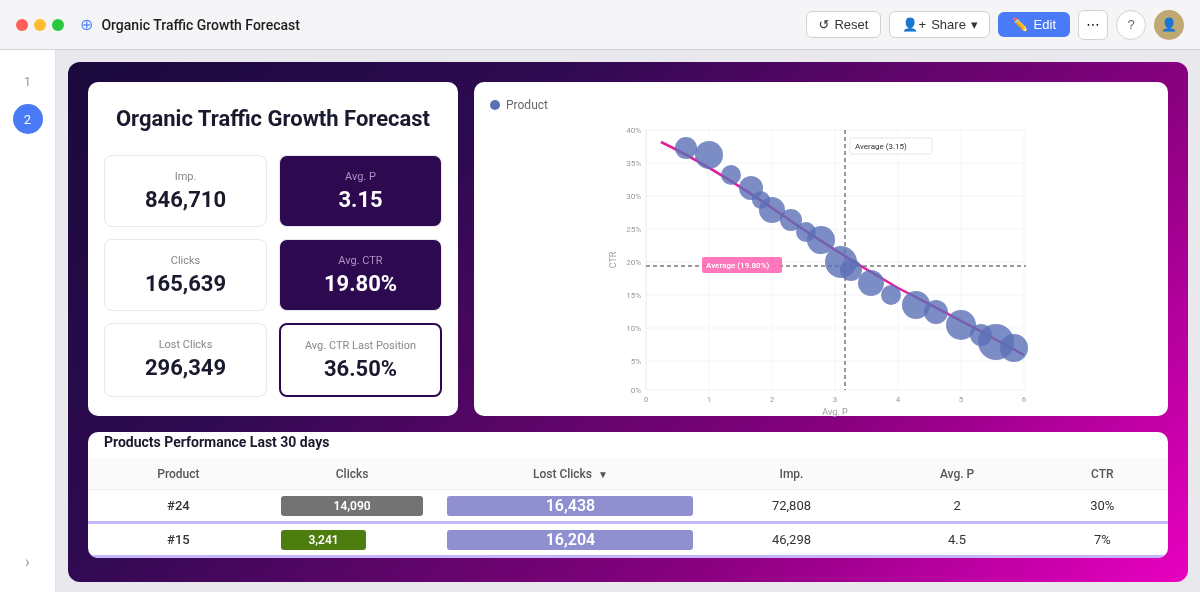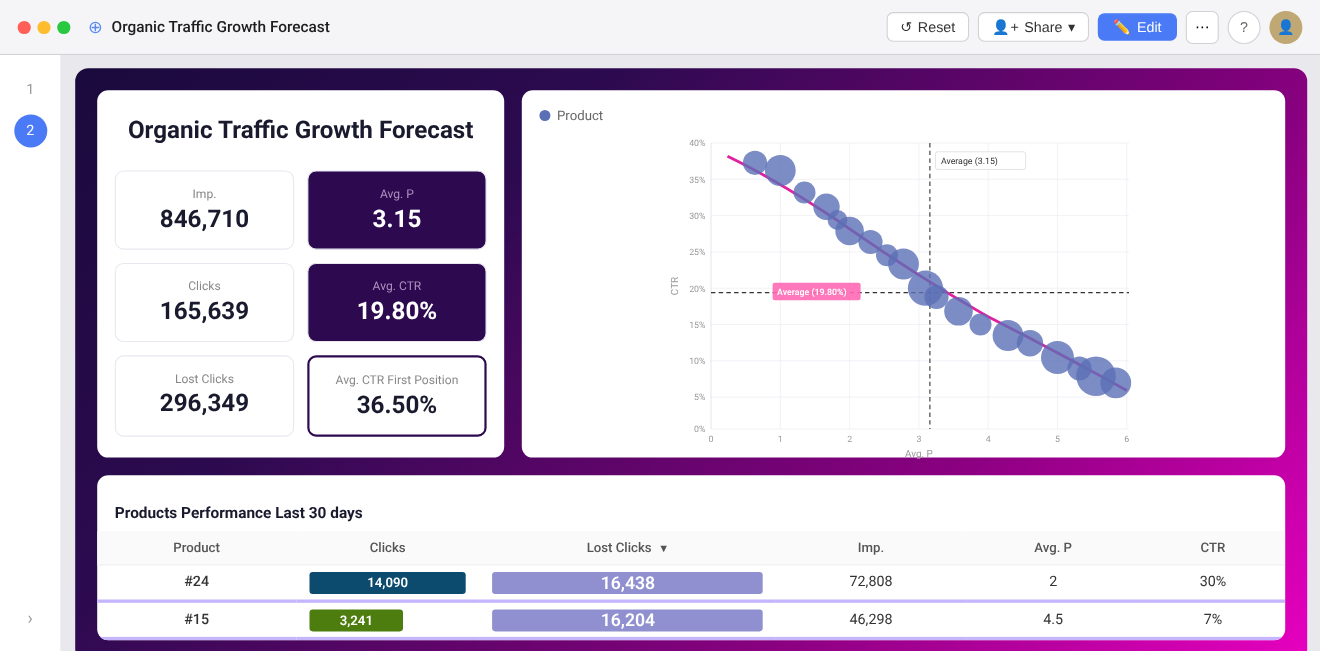--- a/index.html
+++ b/index.html
@@ -51,28 +51,28 @@
     .metric-card.dark .metric-value { color: white; }
 
     
     .chart-panel { background: white; border-radius: 10px; padding: 16px; flex: 1; position: relative; min-height: 300px; }
     .chart-legend { display: flex; align-items: center; gap: 6px; font-size: 12px; color: #666; margin-bottom: 8px; }
     .legend-dot { width: 10px; height: 10px; border-radius: 50%; background: #5b6fb5; }
     .chart-area { position: relative; width: 100%; height: 280px; text-align: center; }
 
     
     .table-section { background: white; border-radius: 10px; padding: 0; overflow: hidden; }
-    .table-header-row { padding: 24px 16px 8px; }
+    .table-header-row { padding: 0 16px 8px; }
     .table-title { font-size: 14px; font-weight: 700; color: #1a1a2e; }
     table { width: 100%; border-collapse: collapse; font-size: 13px; }
     th { padding: 8px 12px; text-align: center; color: #555; font-weight: 500; font-size: 12px; border-bottom: 1px solid #eee; background: #fafafa; }
     td { padding: 8px 12px; text-align: center; color: #333; border-bottom: 3px solid #c4b5fd; }
     .product-col { font-weight: 500; }
     .bar-cell { padding: 4px 12px; }
-    .bar-pink { background: #0c4a6e; height: 20px; border-radius: 3px; display: flex; align-items: center; justify-content: center; color: white; font-size: 12px; font-weight: 600; }
+    .bar-pink { background: #737373; height: 20px; border-radius: 3px; display: flex; align-items: center; justify-content: center; color: white; font-size: 12px; font-weight: 600; }
     .bar-blue { background: #9090d0; height: 20px; border-radius: 3px; display: flex; align-items: center; justify-content: center; color: white; font-size: 16px; font-weight: 600; }
     .sort-icon { font-size: 10px; margin-left: 3px; }
 
     
     svg { overflow: visible; }
   </style>
 </head>
 <body>
 
 <div class="titlebar">
@@ -149,21 +149,21 @@
               <div class="metric-label">Avg. CTR</div>
               <div class="metric-value">19.80%</div>
             </div>
 
             <div class="metric-card">
               <div class="metric-label">Lost Clicks</div>
               <div class="metric-value">296,349</div>
             </div>
 
             <div class="metric-card" style="border: 2px solid #2d0a50;">
-              <div class="metric-label">Avg. CTR First Position</div>
+              <div class="metric-label">Avg. CTR Last Position</div>
               <div class="metric-value">36.50%</div>
             </div>
 
           </div>
         </div>
 
         <div class="chart-panel">
           <div class="chart-legend">
             <div class="legend-dot"></div>
             <span>Product</span>

